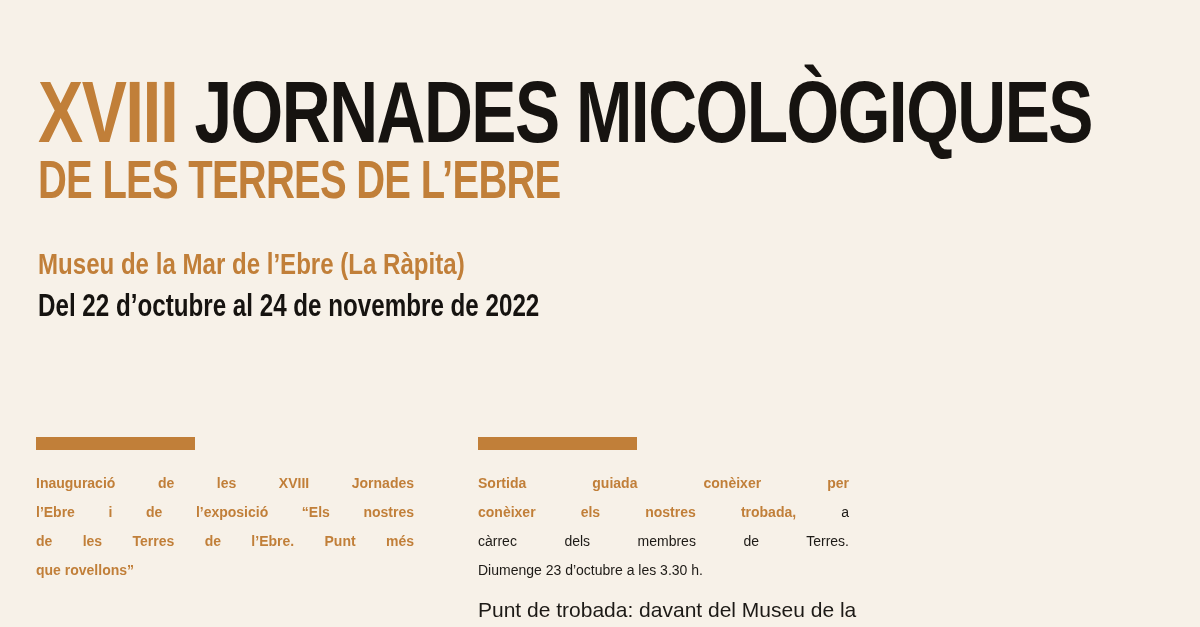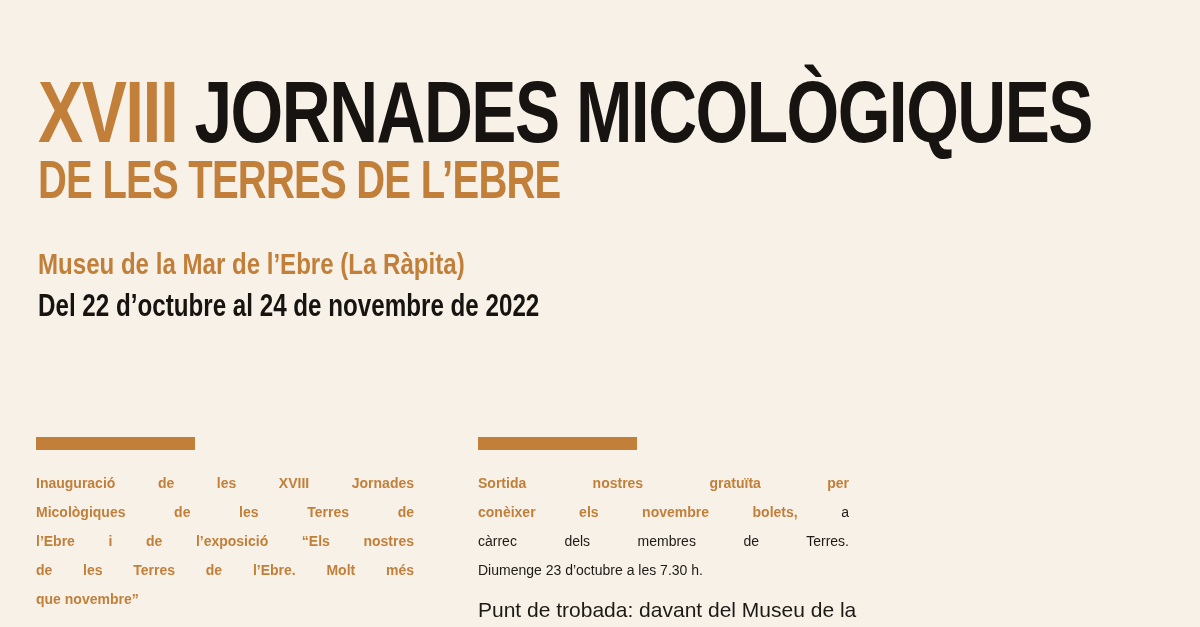--- a/index.html
+++ b/index.html
@@ -89,33 +89,32 @@
 
   <h2 class="condensed title-line2">DE LES TERRES DE L’EBRE</h2>
 
   <div class="condensed venue-line">Museu de la Mar de l’Ebre (La Ràpita)</div>
   <div class="condensed dates-line">Del 22 d’octubre al 24 de novembre de 2022</div>
 
   <div class="col col-left">
     <div class="bar"></div>
     <div class="para">
       <div class="line"><span class="seg-accent">Inauguració de les XVIII Jornades</span></div>
-      <div class="line"><span class="seg-accent">Micològiques de les Terres de</span></div>
       <div class="line"><span class="seg-accent">l’Ebre i de l’exposició “Els nostres</span></div>
-      <div class="line"><span class="seg-accent">de les Terres de l’Ebre. Molt més</span></div>
-      <div class="line last"><span class="seg-accent">que novembre”</span></div>
+      <div class="line"><span class="seg-accent">de les Terres de l’Ebre. Punt més</span></div>
+      <div class="line last"><span class="seg-accent">que rovellons”</span></div>
     </div>
   </div>
 
   <div class="col col-right">
     <div class="bar"></div>
     <div class="para">
-      <div class="line"><span class="seg-accent">Sortida nostres gratuïta per</span></div>
-      <div class="line"><span class="seg-accent">conèixer els novembre bolets,</span><span class="seg-plain"> a</span></div>
+      <div class="line"><span class="seg-accent">Sortida guiada conèixer per</span></div>
+      <div class="line"><span class="seg-accent">conèixer els nostres trobada,</span><span class="seg-plain"> a</span></div>
       <div class="line"><span class="seg-plain">càrrec dels membres de Terres.</span></div>
-      <div class="line last"><span class="seg-plain">Diumenge 23 d’octubre a les 7.30 h.</span></div>
+      <div class="line last"><span class="seg-plain">Diumenge 23 d’octubre a les 3.30 h.</span></div>
     </div>
     <div class="para meeting-point">
       <div class="line last"><span class="seg-plain">Punt de trobada: davant del Museu de la</span></div>
     </div>
   </div>
 
 </div>
 
 </body></html>

